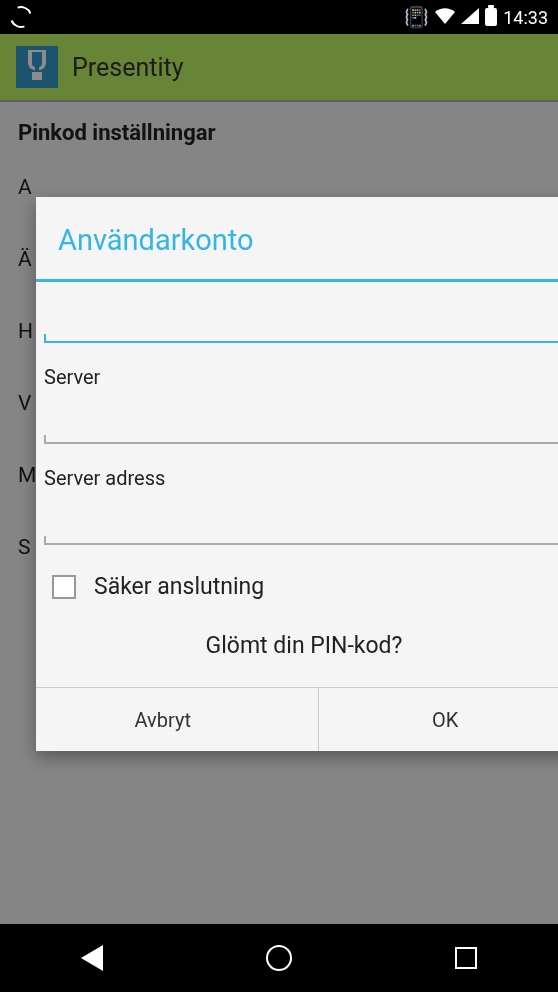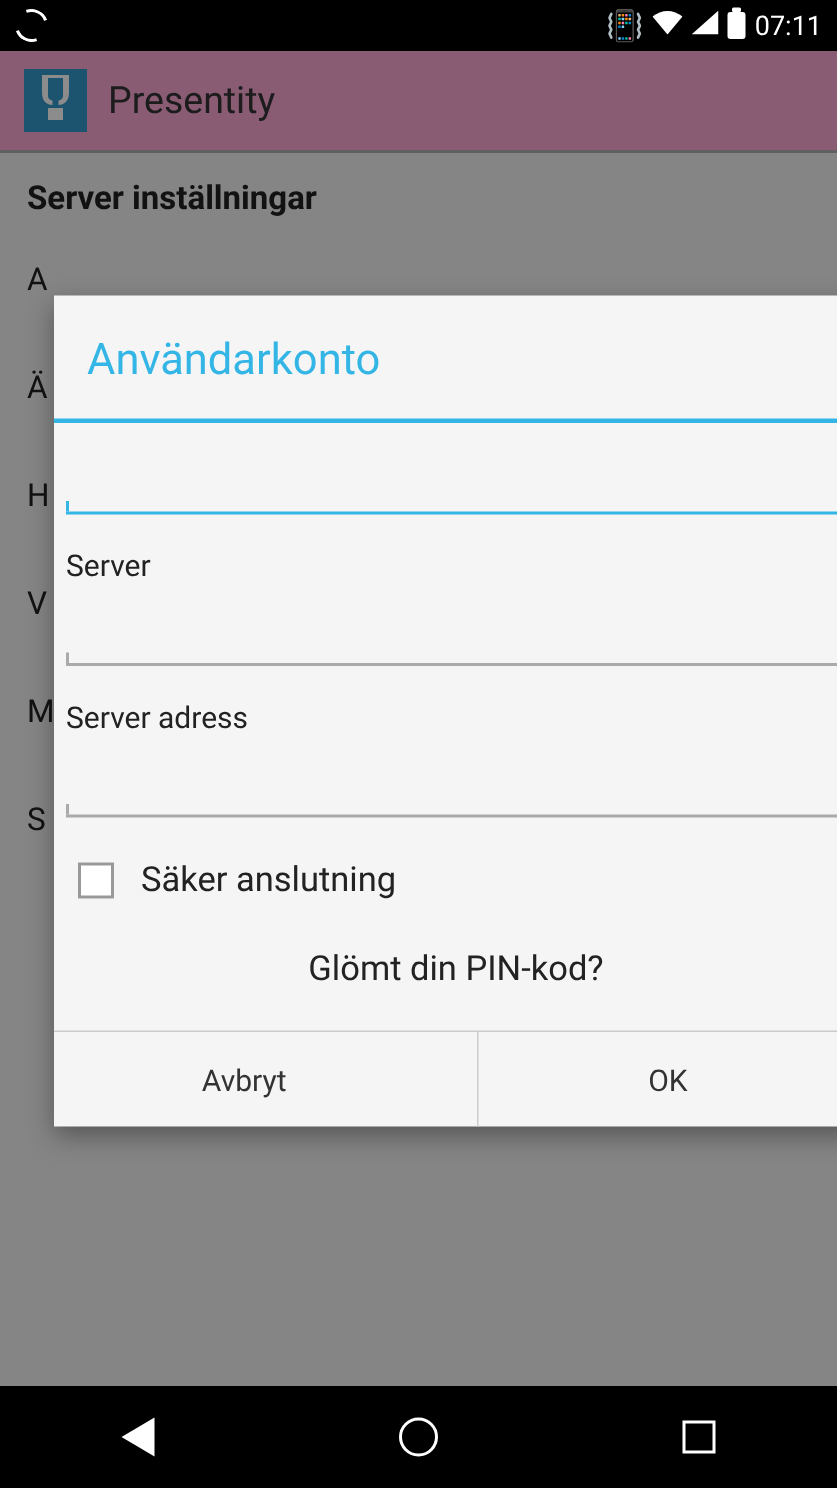--- a/index.html
+++ b/index.html
@@ -29,21 +29,21 @@
       border-left-color: transparent; border-right-color: transparent;
       transform: rotate(25deg);
     }
     .vibrate-icon { font-size: 20px; }
     .battery-icon { width: 12px; height: 18px; background: #fff; border-radius: 2px; position: relative; }
     .battery-icon::before { content:""; position:absolute; top:-3px; left:3px; width:6px; height:3px; background:#fff; border-radius:1px; }
     
     
     .action-bar {
       height: 68px;
-      background: #f9a8d4;
+      background: #bef264;
       border-bottom: 2px solid #b0b0b0;
       display: flex;
       align-items: center;
       padding: 0 16px;
       gap: 14px;
     }
     .app-icon {
       width: 42px; height: 42px; background: #3399cc;
       display: flex; align-items: center; justify-content: center;
       color: #fff; font-size: 28px; font-weight: bold;
@@ -169,35 +169,35 @@
       <svg width="20" height="16" viewBox="0 0 20 16">
           <path d="M10 16 L0 4 C6 -1 14 -1 20 4 Z" fill="#fff"></path>
         </svg>
     </span>
     <span>
       <svg width="18" height="16" viewBox="0 0 18 16">
           <path d="M0 16 L18 16 L18 0 Z" fill="#fff"></path>
         </svg>
     </span>
     <div class="battery-icon"></div>
-    <span>07:11</span>
+    <span>14:33</span>
   </div>
 </div>
 
 <div class="action-bar">
   <div class="app-icon">
     <svg width="30" height="34" viewBox="0 0 30 34">
         <path d="M10 2 L20 2 L20 14 C20 16 18 17 17 17 L17 20 C20 20 24 18 24 12 L24 0 L6 0 L6 12 C6 18 10 20 13 20 L13 17 C12 17 10 16 10 14 Z M10 30 L10 22 L20 22 L20 30 Z" fill="#fff"></path>
       </svg>
   </div>
   <div class="app-title">Presentity</div>
 </div>
 
 <div class="content">
-  <div class="section-title">Server inställningar</div>
+  <div class="section-title">Pinkod inställningar</div>
   <div class="bg-item">A</div>
   <div class="bg-item">Ä</div>
   <div class="bg-item">H</div>
   <div class="bg-item">V</div>
   <div class="bg-item">M</div>
   <div class="bg-item">S</div>
 </div>
 
 <div class="overlay"></div>
 

